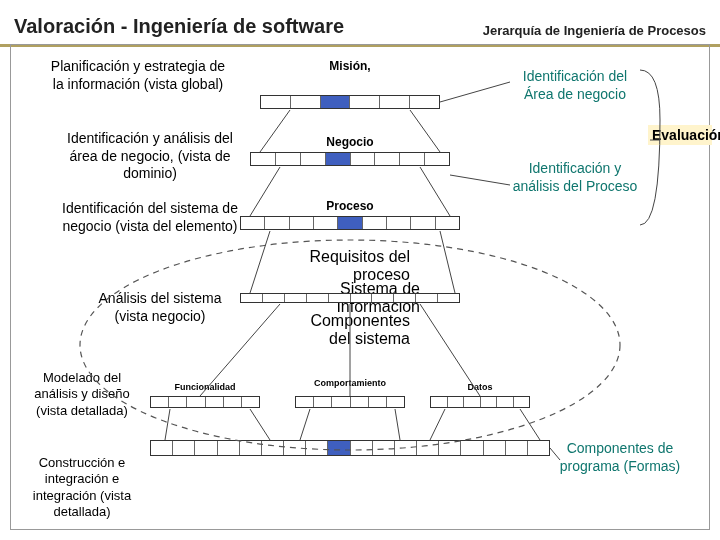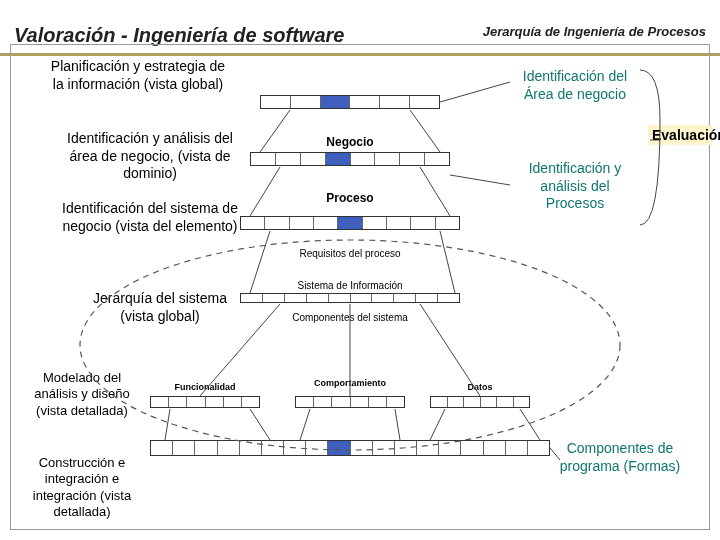--- a/index.html
+++ b/index.html
@@ -6,37 +6,36 @@
   body {
     width: 720px; height: 540px;
     font-family: Arial, sans-serif;
     background: #fff;
     position: relative;
     overflow: hidden;
   }
   .title-bar {
     display: flex;
     justify-content: space-between;
-    align-items: flex-start;
-    padding: 24px 14px 6px 14px;
+    align-items: flex-end;
+    padding: 15px 14px 6px 14px;
     border-bottom: 3px solid #b0a060;
-    font-style: italic;
   }
   .title-main { font-size: 20px; font-weight: bold; color: #222; }
   .title-sub { font-size: 13px; font-weight: bold; color: #222; }
   .frame {
     position: absolute;
     left: 10px; right: 10px; top: 44px; bottom: 10px;
     border: 1px solid #999;
   }
   .abs { position: absolute; }
   .left-label { font-size: 14px; color: #000; text-align: center; line-height: 1.25; }
   .right-label { font-size: 14px; color: #0f766e; text-align: center; line-height: 1.25; }
   .block-label { font-size: 12px; font-weight: bold; text-align: center; color: #000; line-height: 1.15; }
-  .block-label.small { font-size: 10px; font-weight: normal; }
+  .block-label.small { font-size: 16px; font-weight: normal; text-align: right; }
   .block-label.tiny { font-size: 9px; font-weight: bold; }
   .ribbon-wrap { position: absolute; }
   .ribbon {
     border: 1px solid #333;
     background: #fff;
     position: absolute;
     left: 0; right: 0; bottom: 0;
     height: 14px;
     display: flex;
   }
@@ -57,30 +56,31 @@
 <div class="title-bar">
   <div class="title-main">Valoración - Ingeniería de software</div>
   <div class="title-sub">Jerarquía de Ingeniería de Procesos</div>
 </div>
 
 <div class="frame"></div>
 
 <div class="abs left-label" style="left:48px; top:58px; width:180px;">Planificación y estrategia de la información (vista global)</div>
 <div class="abs left-label" style="left:60px; top:130px; width:180px;">Identificación y análisis del área de negocio, (vista de dominio)</div>
 <div class="abs left-label" style="left:60px; top:200px; width:180px;">Identificación  del sistema de negocio (vista del elemento)</div>
-<div class="abs left-label" style="left:80px; top:290px; width:160px;">Jerarquía del sistema (vista global)</div>
+<div class="abs left-label" style="left:80px; top:290px; width:160px;">Análisis del sistema (vista negocio)</div>
 <div class="abs left-label" style="left:22px; top:370px; width:120px; font-size:13px;">Modelado del análisis y diseño (vista detallada)</div>
 <div class="abs left-label" style="left:22px; top:455px; width:120px; font-size:13px;">Construcción e integración e integración (vista detallada)</div>
 
 <div class="abs right-label" style="left:510px; top:68px; width:130px;">Identificación del Área de negocio</div>
-<div class="abs right-label" style="left:510px; top:160px; width:130px;">Identificación y análisis  del Procesos</div>
+<div class="abs right-label" style="left:510px; top:160px; width:130px;">Identificación y análisis  del Proceso</div>
 <div class="abs evalbox" style="left:648px; top:125px; width:64px;">Evaluación</div>
 <div class="abs right-label" style="left:555px; top:440px; width:130px;">Componentes de programa (Formas)</div>
 
 <div class="abs" style="left:290px; top:60px; width:120px; text-align:center;">
+  <div class="block-label">Misión,</div>
 </div>
 <div class="ribbon-wrap" style="left:260px; top:95px; width:180px; height:14px;">
   <div class="ribbon">
       <div class="seg"></div>
       <div class="seg"></div>
       <div class="seg blue"></div>
       <div class="seg"></div>
       <div class="seg"></div>
       <div class="seg"></div>
     </div>
@@ -93,21 +93,21 @@
       <div class="seg"></div>
       <div class="seg"></div>
       <div class="seg blue"></div>
       <div class="seg"></div>
       <div class="seg"></div>
       <div class="seg"></div>
       <div class="seg"></div>
     </div>
 </div>
 
-<div class="abs block-label" style="left:300px; top:192px; width:100px;">Proceso</div>
+<div class="abs block-label" style="left:300px; top:200px; width:100px;">Proceso</div>
 <div class="ribbon-wrap" style="left:240px; top:216px; width:220px; height:14px;">
   <div class="ribbon">
       <div class="seg"></div>
       <div class="seg"></div>
       <div class="seg"></div>
       <div class="seg"></div>
       <div class="seg blue"></div>
       <div class="seg"></div>
       <div class="seg"></div>
       <div class="seg"></div>

